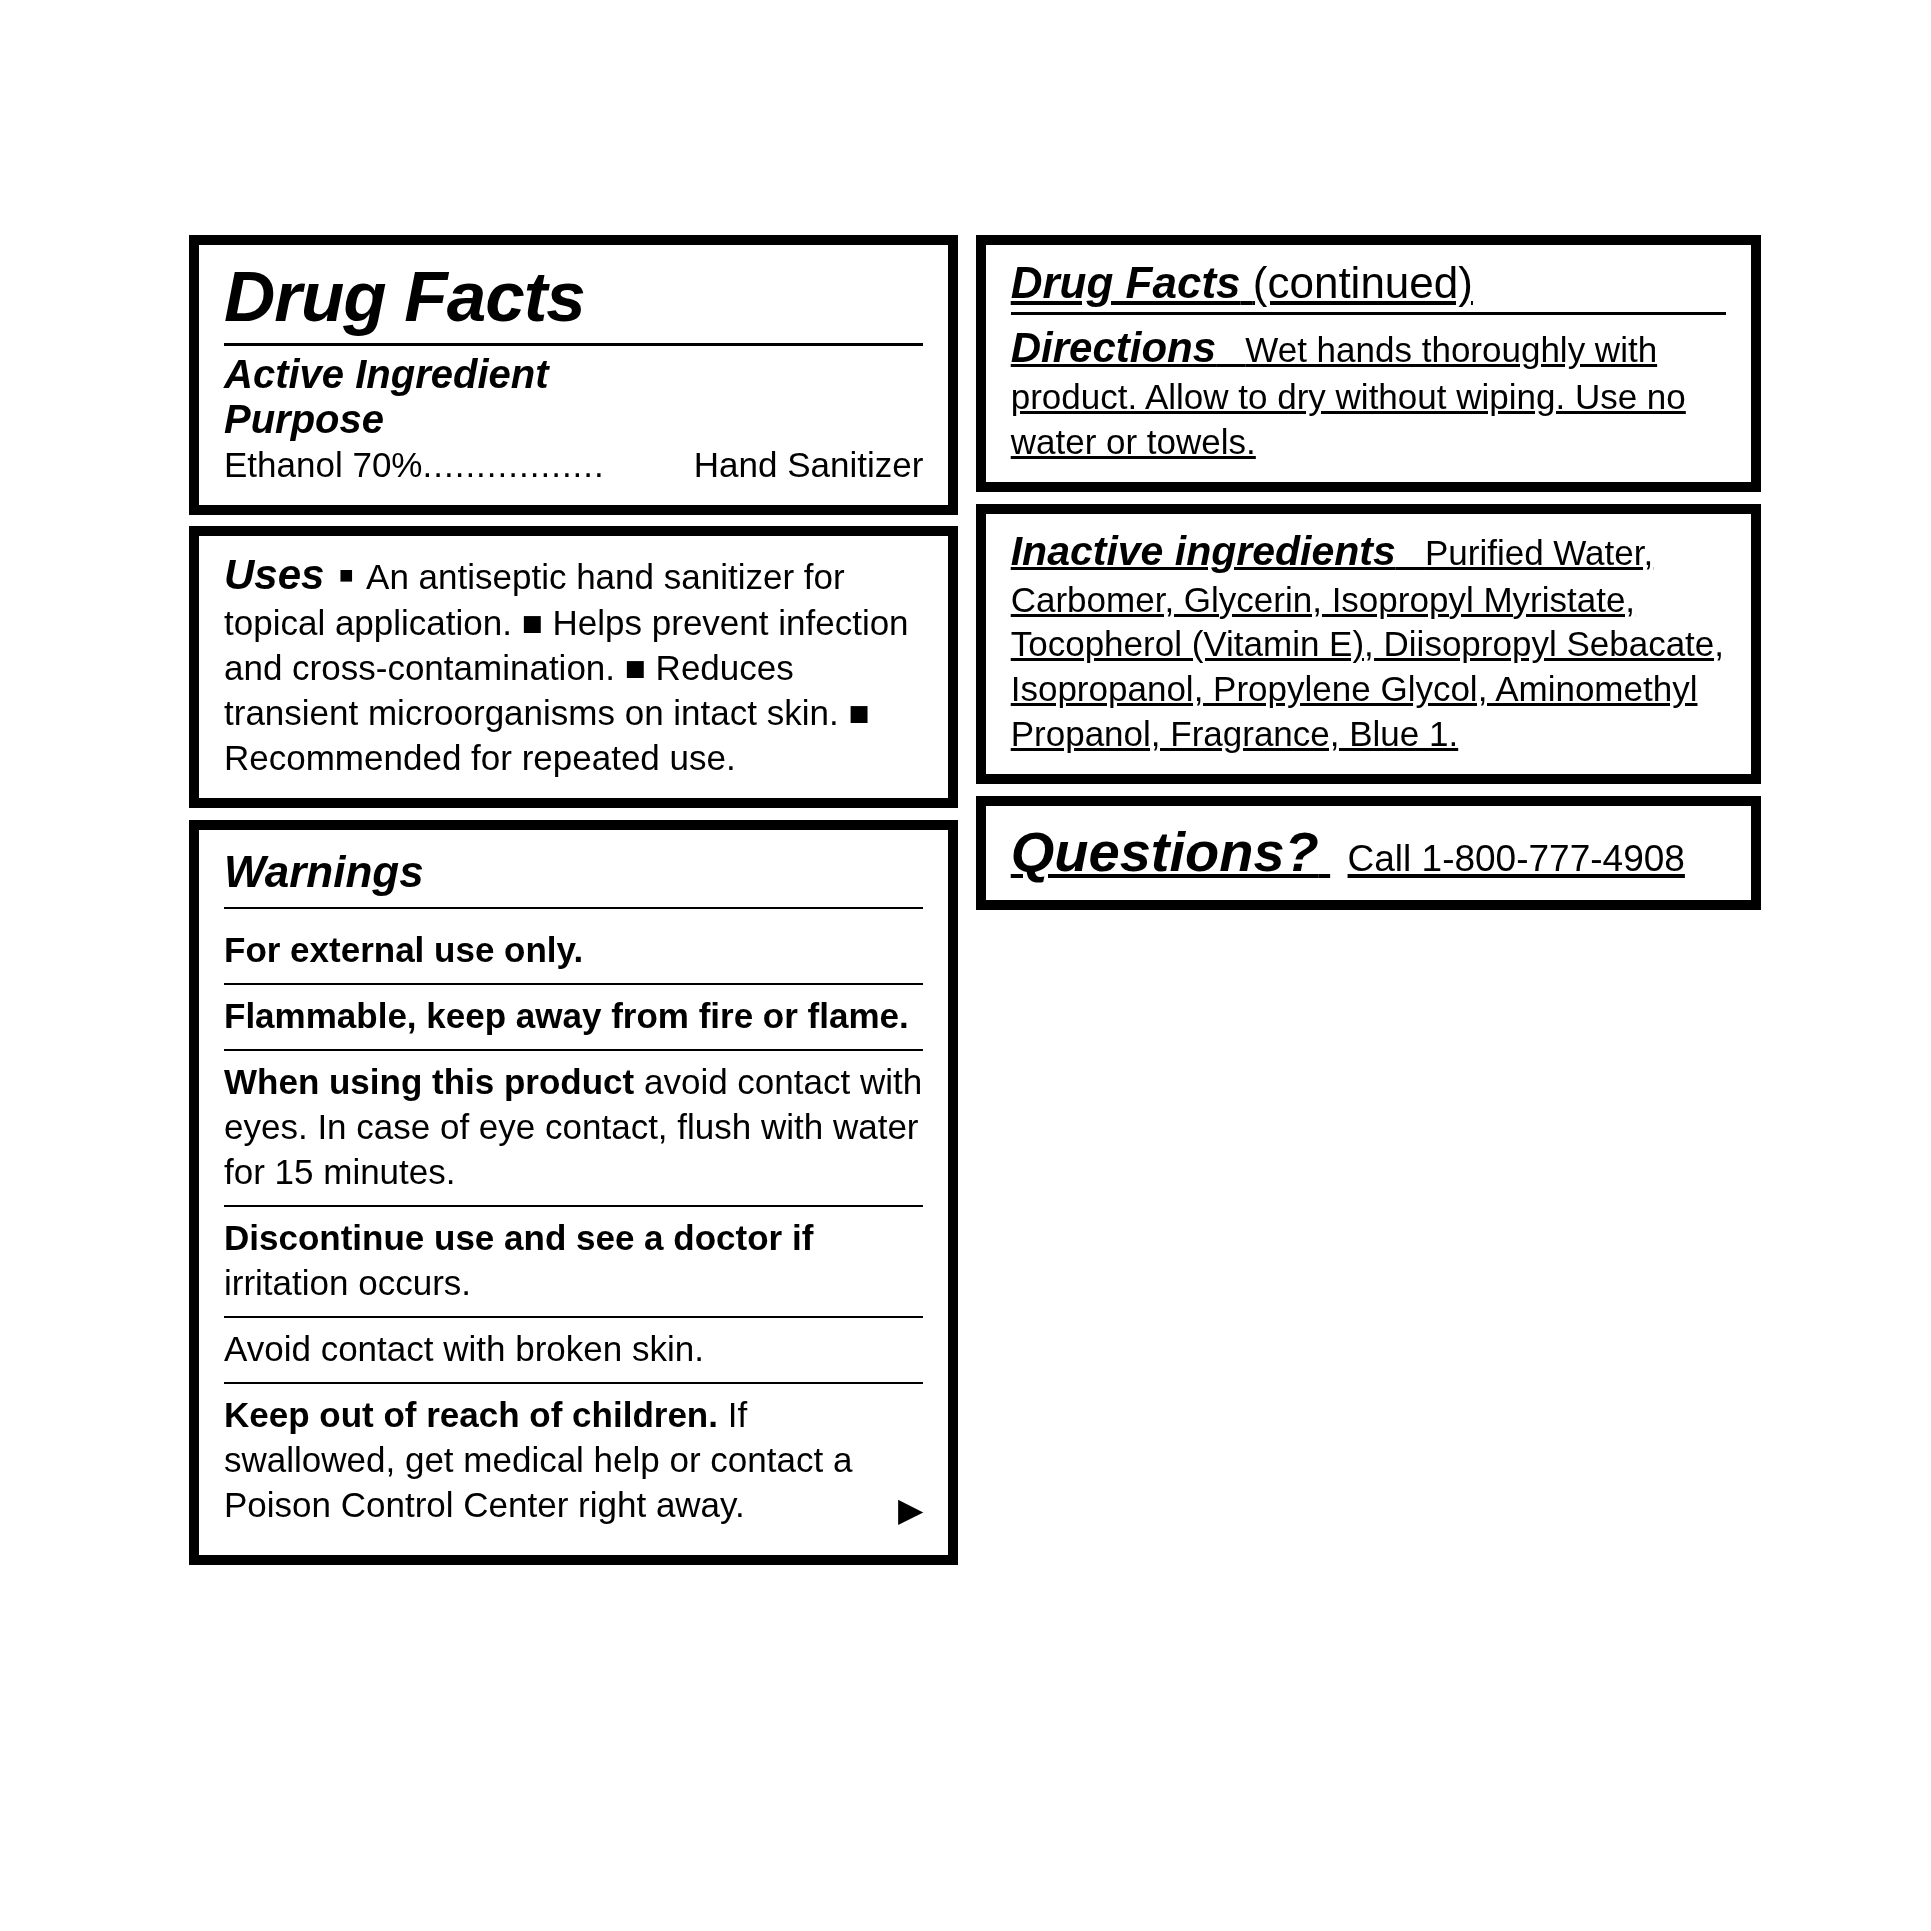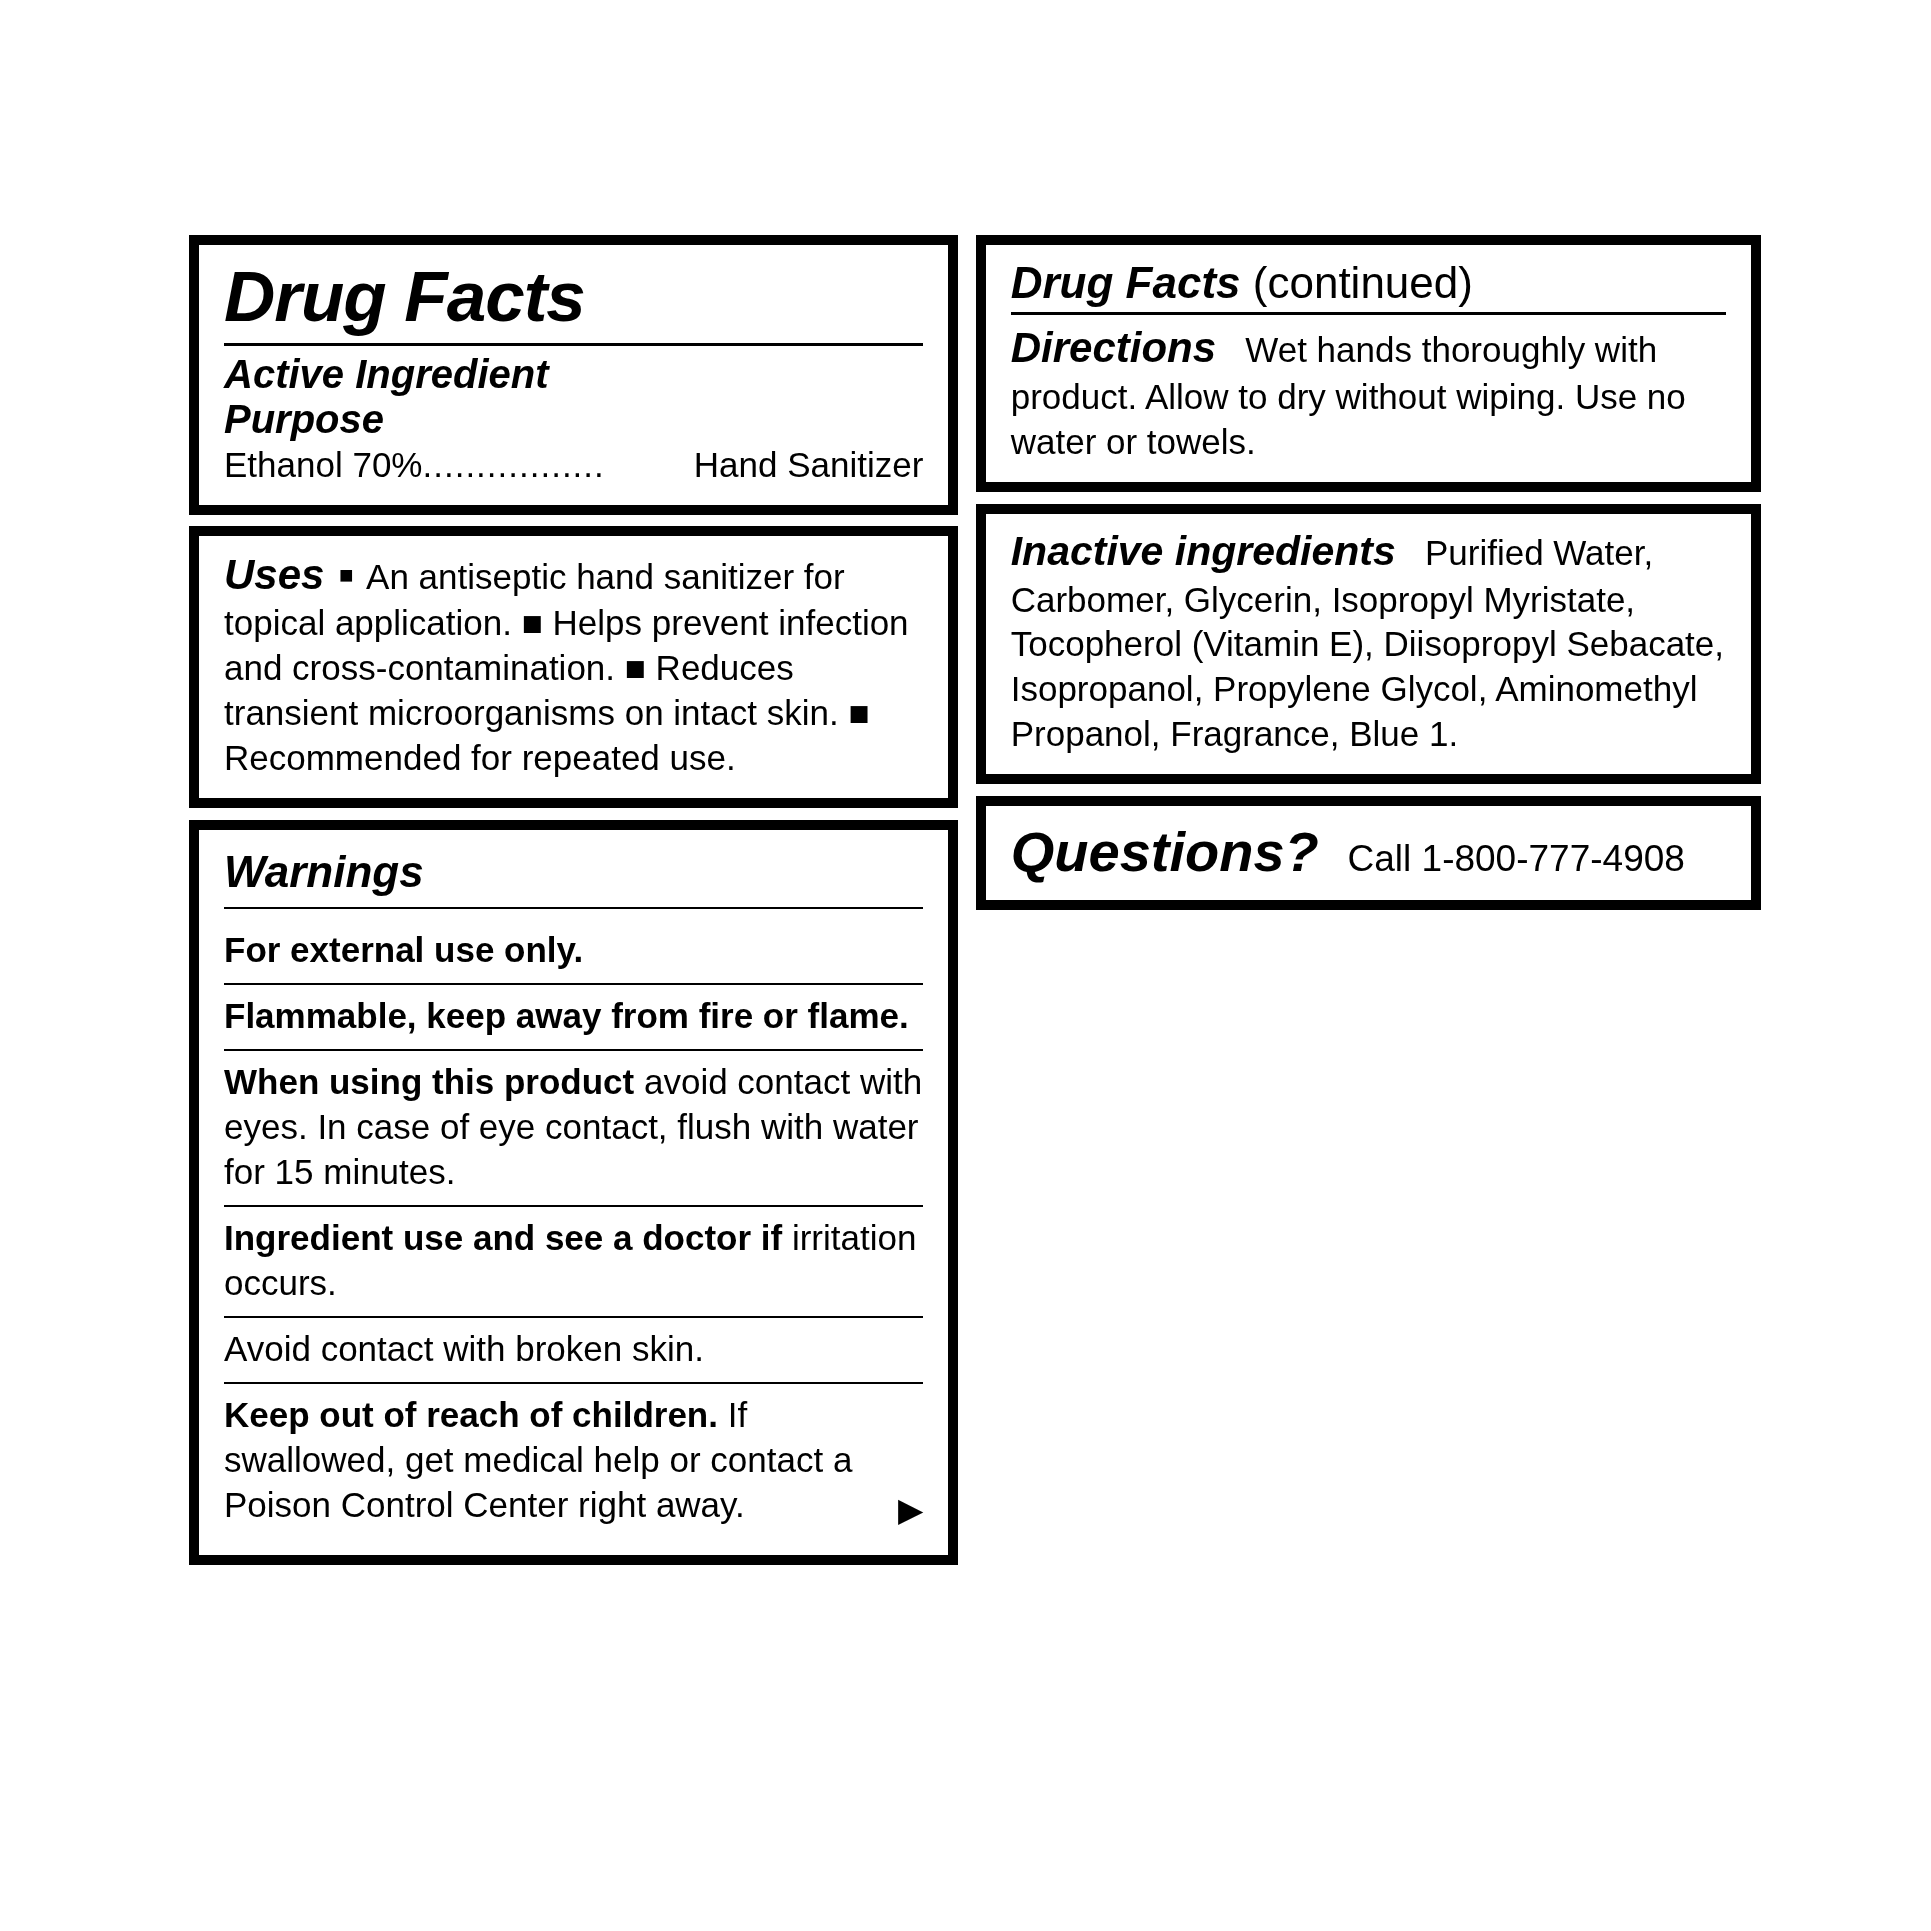--- a/index.html
+++ b/index.html
@@ -22,21 +22,21 @@
     width: 1572px;
   }
 
   .columns {
     display: flex;
     align-items: flex-start;
     gap: 17.4px;
   }
 
   .col-left { width: 772px; }
-  .col-right { width: 788px; }
+  .col-right { width: 788px; text-decoration: underline; }
 
   
   .box {
     border: 10.6px solid #000000;
     background: #ffffff;
     box-sizing: border-box;
     padding: 11.6px 25px 17.4px 25px;
   }
   .box + .box { margin-top: 11.6px; }
 
@@ -197,21 +197,21 @@
           <b>Flammable, keep away from fire or flame.</b><span></span>
         </div>
         <div class="warn-sep"></div>
 
         <div class="warn-item">
           <b>When using this product</b><span> avoid contact with eyes. In case of eye contact, flush with water for 15 minutes.</span>
         </div>
         <div class="warn-sep"></div>
 
         <div class="warn-item">
-          <b>Ingredient use and see a doctor if</b><span> irritation occurs.</span>
+          <b>Discontinue use and see a doctor if</b><span> irritation occurs.</span>
         </div>
         <div class="warn-sep"></div>
 
         <div class="warn-item">
           <span>Avoid contact with broken skin.</span>
         </div>
         <div class="warn-sep"></div>
 
         <div class="warn-item arrow-line">
           <div>

